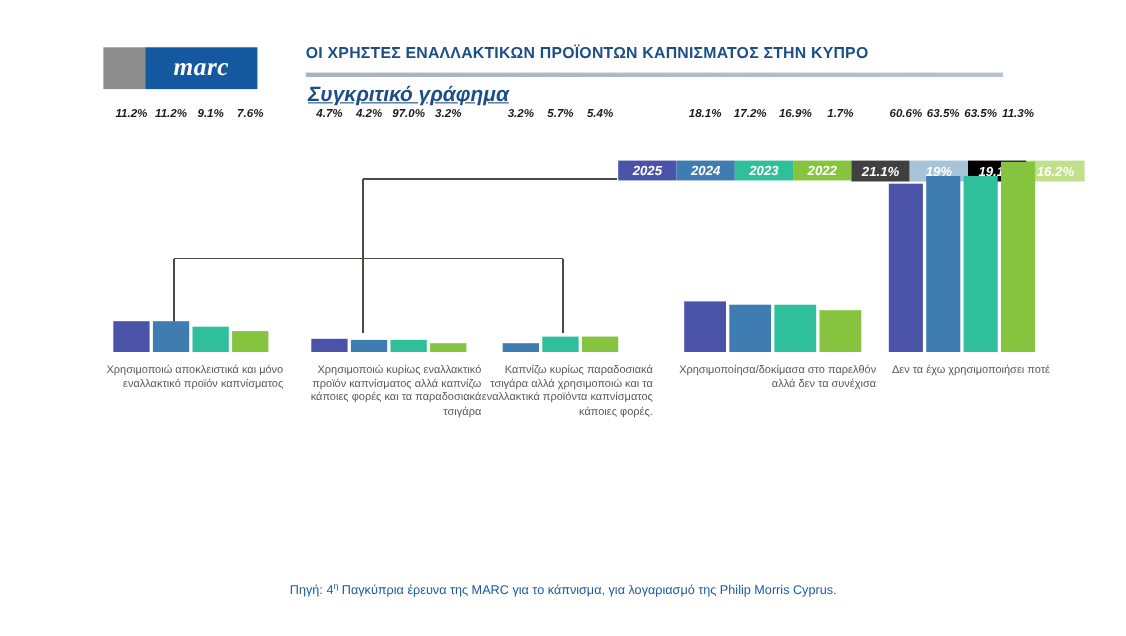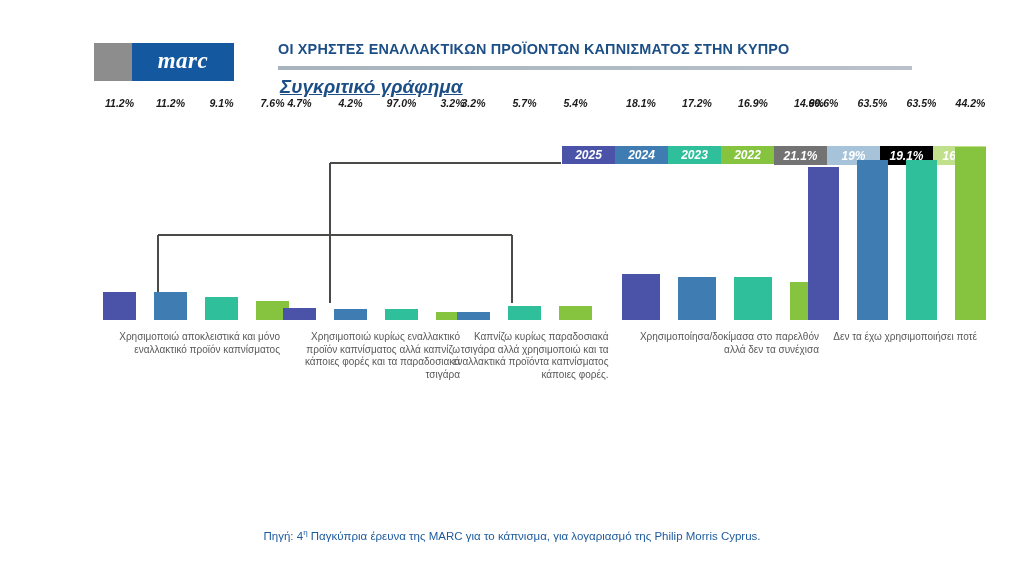--- a/index.html
+++ b/index.html
@@ -47,21 +47,21 @@
   .legend-cell{
     width:53px;height:18px;
     display:flex;align-items:center;justify-content:center;
     font-size:12px;font-weight:bold;font-style:italic;color:#ffffff;
   }
   .legend-cell.val{height:19px;font-size:12px;}
 
   
   .chart{position:absolute;left:0;top:190px;width:1024px;height:310px;}
   .group{position:absolute;bottom:180px;}
-  .bars{display:flex;align-items:center;gap:18px;height:210px;}
+  .bars{display:flex;align-items:center;gap:3px;height:210px;}
   .barwrap{position:relative;display:flex;flex-direction:column;justify-content:flex-end;align-items:center;height:100%;}
   .bar{width:100%;}
   .bar-label{
     position:absolute;bottom:100%;left:50%;transform:translateX(-50%);
     font-size:10.5px;font-weight:bold;font-style:italic;color:#1a1a1a;
     white-space:nowrap;margin-bottom:1px;
   }
   .cat-label{
     position:absolute;top:100%;margin-top:11px;left:50%;transform:translateX(-50%);
     font-size:10px;color:#58585a;line-height:12.6px;text-align:right;
@@ -103,21 +103,21 @@
   </svg>
 
   <div class="legend">
     <div class="legend-row">
       <div class="legend-cell" style="background: rgb(74, 83, 168);">2025</div>
       <div class="legend-cell" style="background: rgb(62, 124, 177);">2024</div>
       <div class="legend-cell" style="background: rgb(47, 191, 155); font-style: italic;">2023</div>
       <div class="legend-cell" style="background: rgb(134, 196, 64);">2022</div>
     </div>
     <div class="legend-row">
-      <div class="legend-cell val" style="background: #737373;">21.1%</div>
+      <div class="legend-cell val" style="background: #404040;">21.1%</div>
       <div class="legend-cell val" style="background: rgb(166, 195, 218);">19%</div>
       <div class="legend-cell val" style="background: #000000;">19.1%</div>
       <div class="legend-cell val" style="background: rgb(192, 224, 139);">16.2%</div>
     </div>
   </div>
 
   <div class="chart" id="chart">
       <div class="group" style="left: 103px;">
         <div class="bars">
           <div class="barwrap" style="width: 33px;">
@@ -185,42 +185,42 @@
           </div>
           <div class="barwrap" style="width: 38px;">
             <span class="bar-label">17.2%</span>
             <div class="bar" style="height: 43.344px; background: rgb(62, 124, 177);"></div>
           </div>
           <div class="barwrap" style="width: 38px;">
             <span class="bar-label">16.9%</span>
             <div class="bar" style="height: 42.588px; background: rgb(47, 191, 155);"></div>
           </div>
           <div class="barwrap" style="width: 38px;">
-            <span class="bar-label">14.9%</span>
+            <span class="bar-label">1.7%</span>
             <div class="bar" style="height: 37.548px; background: rgb(134, 196, 64);"></div>
           </div>
         </div>
         <div class="cat-label" style="width: 188px;">Χρησιμοποίησα/δοκίμασα στο παρελθόν αλλά δεν τα συνέχισα</div>
       </div>
       <div class="group" style="left: 808px;">
         <div class="bars">
           <div class="barwrap" style="width: 31px;">
             <span class="bar-label">60.6%</span>
             <div class="bar" style="height: 152.712px; background: rgb(74, 83, 168);"></div>
           </div>
           <div class="barwrap" style="width: 31px;">
             <span class="bar-label">63.5%</span>
             <div class="bar" style="height: 160.02px; background: rgb(62, 124, 177);"></div>
           </div>
           <div class="barwrap" style="width: 31px;">
             <span class="bar-label">63.5%</span>
             <div class="bar" style="height: 160.02px; background: rgb(47, 191, 155);"></div>
           </div>
           <div class="barwrap" style="width: 31px;">
-            <span class="bar-label">44.2%</span>
+            <span class="bar-label">11.3%</span>
             <div class="bar" style="height: 173.124px; background: rgb(134, 196, 64);"></div>
           </div>
         </div>
         <div class="cat-label" style="width: 160px;">Δεν τα έχω χρησιμοποιήσει ποτέ</div>
       </div>
     </div>
 
   <div class="footer">
     <span>Πηγή: 4</span><sup>η</sup><span> Παγκύπρια έρευνα της MARC για το κάπνισμα, για λογαριασμό της Philip Morris Cyprus.</span>
   </div>

